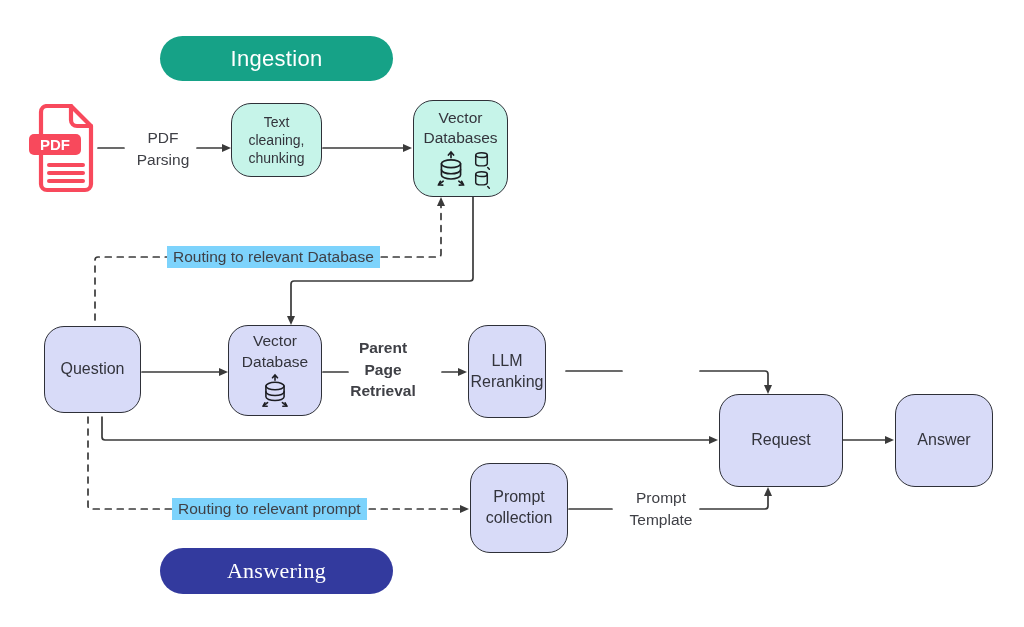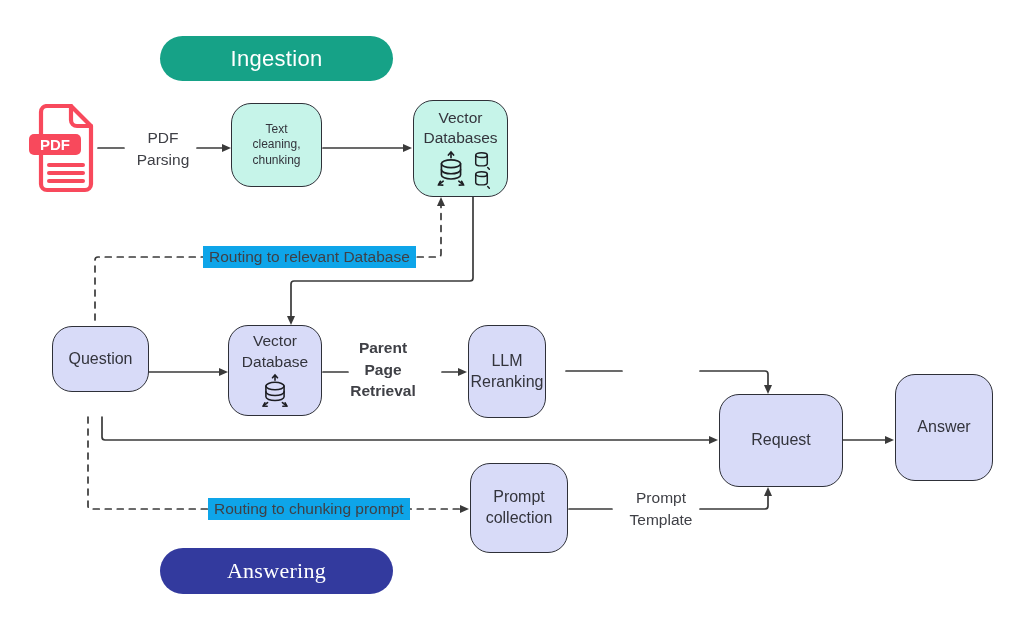--- a/index.html
+++ b/index.html
@@ -20,21 +20,21 @@
     display:flex;flex-direction:column;align-items:center;justify-content:center;
     text-align:center;box-sizing:border-box;color:#33343c;font-size:16px;line-height:1.3;
   }
   .box.mint{background:#c6f4e9;}
   .box.lav{background:#d8dbf8;}
   .ml{white-space:pre-line;}
   .elabel{
     position:absolute;z-index:3;color:#3f4046;font-size:15.5px;line-height:1.4;
     text-align:center;white-space:pre-line;
   }
-  .elabel.mask{background:#0ea5e9;padding:0 6px;white-space:nowrap;margin-left:36px;}
+  .elabel.mask{background:#7dd3fc;padding:0 6px;white-space:nowrap;}
   .icon-row{display:flex;align-items:flex-end;gap:2px;margin-top:1px;}
   .icon-col{display:flex;flex-direction:column;gap:0px;align-items:center;}
   #pdf-icon{position:absolute;z-index:2;}
 </style>
 </head>
 <body>
 
 <div id="stage">
 
   <svg id="wires" width="1024" height="627" viewBox="0 0 1024 627">
@@ -93,21 +93,21 @@
     </g>
     <g stroke="#f8495c" stroke-width="4" stroke-linecap="round">
       <line x1="22" y1="61" x2="56" y2="61"></line>
       <line x1="22" y1="69" x2="56" y2="69"></line>
       <line x1="22" y1="77" x2="56" y2="77"></line>
     </g>
     <rect x="2" y="30" width="52" height="21" rx="5" fill="#f8495c"></rect>
     <text x="28" y="46" text-anchor="middle" font-family="Liberation Sans, sans-serif" font-size="15" font-weight="bold" fill="#ffffff">PDF</text>
   </svg>
 
-  <div class="box mint" style="left:231px;top:103px;width:91px;height:84px;font-size:12px;">
+  <div class="box mint" style="left:231px;top:103px;width:91px;height:74px;font-size:14px;">
     <span class="ml">Text
 cleaning,
 chunking</span>
   </div>
 
   <div class="box mint" style="left:413px;top:100px;width:95px;height:97px;font-size:15.5px;">
     <span class="ml">Vector
 Databases</span>
     <div class="icon-row">
       <svg width="40" height="40" viewBox="0 0 46 46">
@@ -135,21 +135,21 @@
           <g stroke="#1c1d22" stroke-width="1.8" fill="none" stroke-linecap="round">
             <ellipse cx="10" cy="5" rx="7" ry="3"></ellipse>
             <path d="M3 5 v10 a7 3 0 0 0 14 0 v-10"></path>
             <path d="M17.5 20 l2 2"></path>
           </g>
         </svg>
       </div>
     </div>
   </div>
 
-  <div class="box lav" style="left:44px;top:326px;width:97px;height:66px;margin-left:8px;">
+  <div class="box lav" style="left:44px;top:326px;width:97px;height:87px;">
     <span>Question</span>
   </div>
 
   <div class="box lav" style="left:228px;top:325px;width:94px;height:91px;font-size:15.5px;">
     <span class="ml">Vector
 Database</span>
     <svg width="38" height="38" viewBox="0 0 46 46">
       <g stroke="#1c1d22" stroke-width="1.9" fill="none" stroke-linecap="round">
         <path d="M23 10 V 5"></path>
           <path d="M20 7 l3 -3.5 3 3.5"></path>
@@ -166,37 +166,37 @@
 
   <div class="box lav" style="left:468px;top:325px;width:78px;height:93px;">
     <span class="ml">LLM
 Reranking</span>
   </div>
 
   <div class="box lav" style="left:719px;top:394px;width:124px;height:93px;">
     <span>Request</span>
   </div>
 
-  <div class="box lav" style="left:895px;top:374px;width:98px;height:107px;">
+  <div class="box lav" style="left:895px;top:394px;width:98px;height:93px;">
     <span>Answer</span>
   </div>
 
   <div class="box lav" style="left:470px;top:463px;width:98px;height:90px;">
     <span class="ml">Prompt
 collection</span>
   </div>
 
   <div class="elabel" style="left:126px;top:127px;width:74px;">PDF
 Parsing</div>
 
   <div class="elabel mask" style="left:167px;top:246px;">Routing to relevant Database</div>
 
   <div class="elabel" style="left:336px;top:337px;width:94px;font-weight:bold;">Parent
 Page
 Retrieval</div>
 
 
-  <div class="elabel mask" style="left:172px;top:498px;">Routing to chunking prompt</div>
+  <div class="elabel mask" style="left:172px;top:498px;">Routing to relevant prompt</div>
 
   <div class="elabel" style="left:616px;top:487px;width:90px;">Prompt
 Template</div>
 
 </div>
 
 </body></html>

